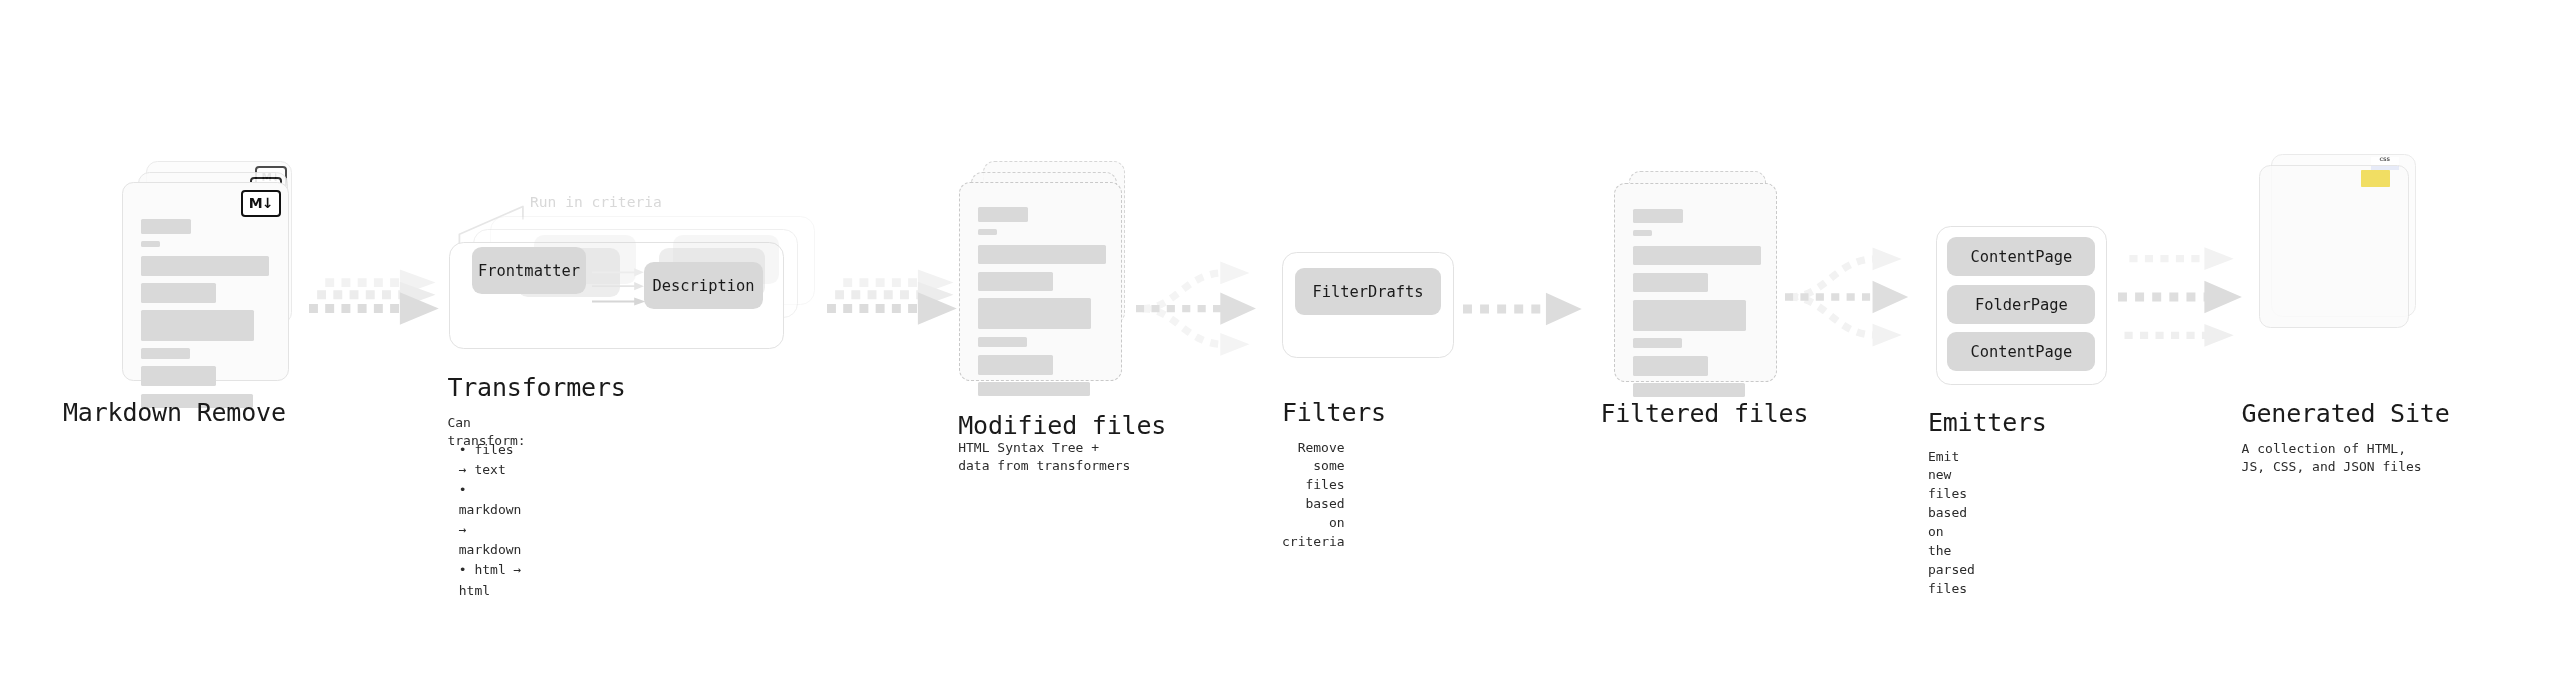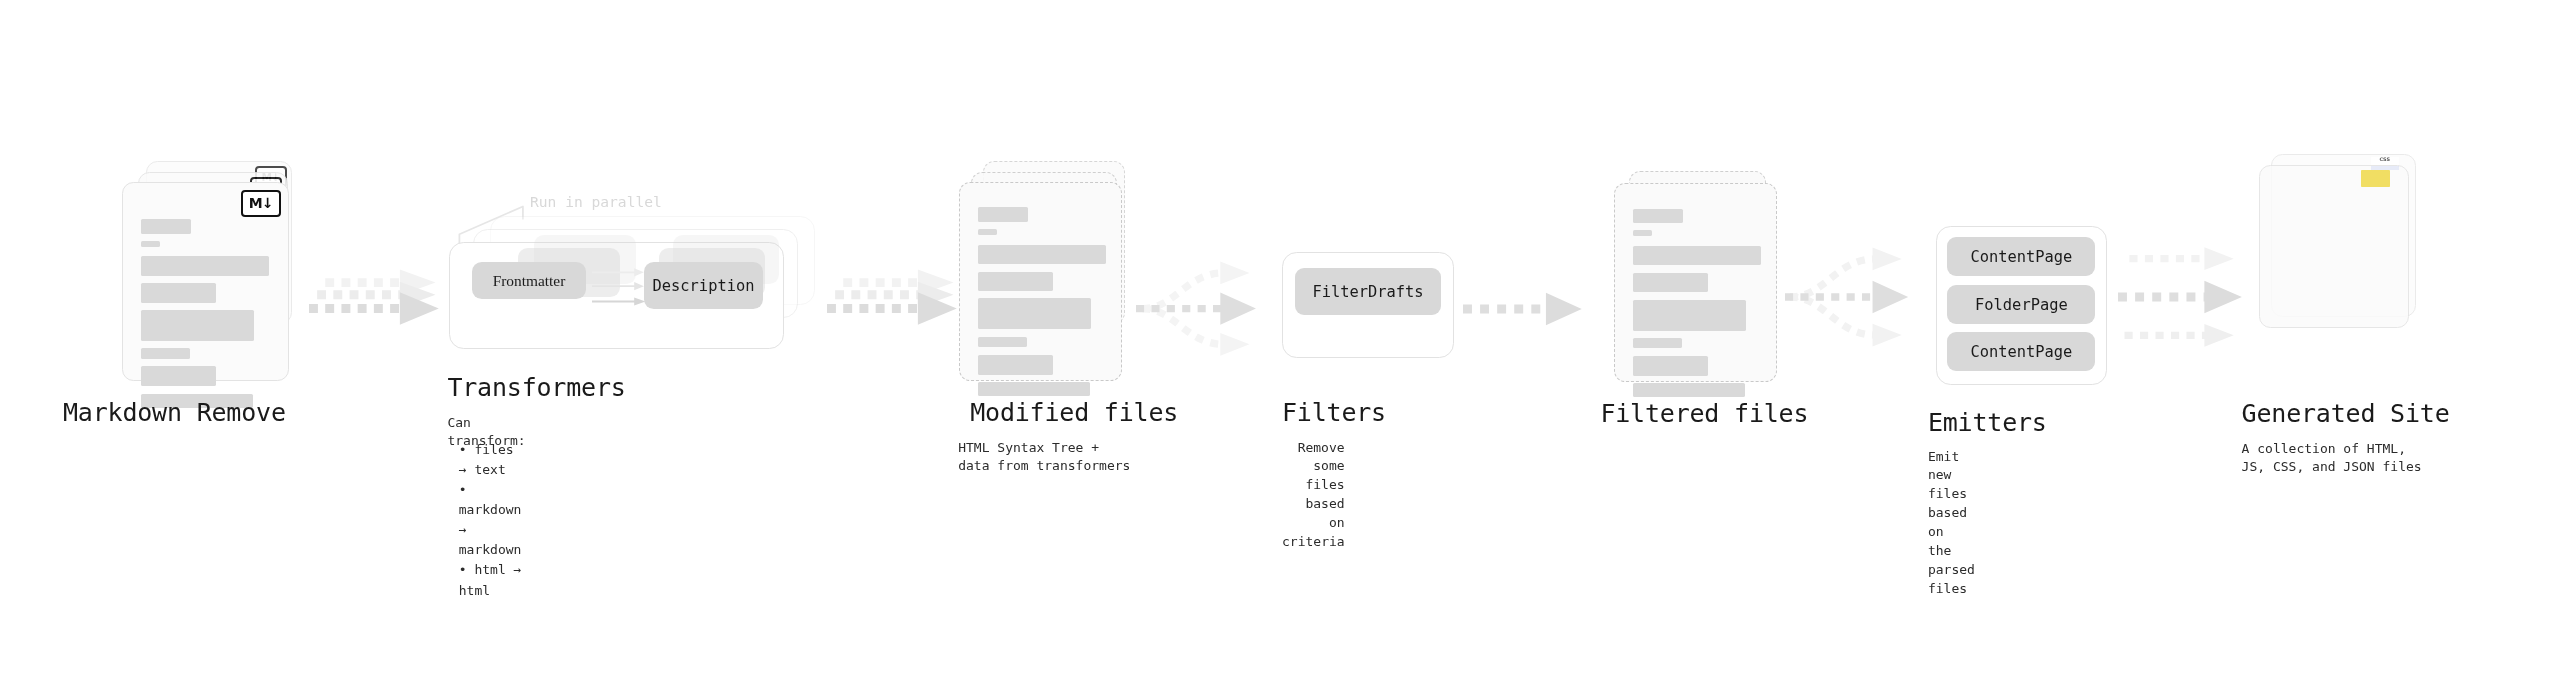--- a/index.html
+++ b/index.html
@@ -92,33 +92,33 @@
       <line x1="20" y1="18" x2="118" y2="18" stroke="#f2f2f2"></line>
       <line x1="10" y1="33" x2="118" y2="33" stroke="#ececec"></line>
       <line x1="0" y1="50" x2="118" y2="50" stroke="#dcdcdc"></line>
     </g>
     <polygon points="112,2 156,18 112,34" fill="#f2f2f2"></polygon>
     <polygon points="112,17 156,33 112,49" fill="#ececec"></polygon>
     <polygon points="112,30 160,50 112,70" fill="#dcdcdc"></polygon>
   </svg>
 
   <div class="stage-node" style="left:449px;top:193px;">
-    <div class="parallel-label" style="left:81px;top:0px;">Run in parallel</div>
+    <div class="parallel-label" style="left:81px;top:0px;">Run in criteria</div>
 
     <svg class="abs-svg" style="left:6.5px;top:6.5px;" width="98" height="57" viewBox="0 0 120 70">
       <path d="M4 62 L4 42 L82 8 L82 24" stroke="#e6e6e6" stroke-width="2.2" fill="none" stroke-linejoin="round"></path>
     </svg>
 
     <div class="groupbox g3" style="left:41px;top:23px;width:325px;height:89px;"></div>
     <div class="groupbox g2" style="left:24.4px;top:36px;width:325px;height:89px;"></div>
     <div class="groupbox" style="left:0px;top:49px;width:335px;height:107px;"></div>
 
     <div class="pill p3" style="left:85px;top:42px;width:102px;height:49px;"></div>
     <div class="pill p2" style="left:69px;top:55px;width:102px;height:49px;"></div>
-    <div class="pill" style="left:23px;top:69px;width:114px;height:37px;font-family:Liberation Serif, serif;">Frontmatter</div>
+    <div class="pill" style="left:23px;top:54px;width:114px;height:47px;">Frontmatter</div>
 
     <div class="pill p3" style="left:224px;top:42px;width:106px;height:49px;"></div>
     <div class="pill p2" style="left:210px;top:55px;width:106px;height:49px;"></div>
     <div class="pill" style="left:195px;top:69px;width:119px;height:47px;">Description</div>
 
     <svg class="abs-svg" style="left:143px;top:75px;" width="60" height="46" viewBox="0 0 74 56">
       <g stroke-width="2.4" fill="none">
         <line x1="0" y1="5" x2="54" y2="5" stroke="#ececec"></line>
         <line x1="0" y1="22" x2="54" y2="22" stroke="#e4e4e4"></line>
         <line x1="0" y1="41" x2="54" y2="41" stroke="#d6d6d6"></line>
@@ -158,21 +158,21 @@
           <div class="bar" style="width:18.7px;height:5.7px;margin-bottom:9.8px;"></div>
           <div class="bar" style="width:128px;height:19.5px;"></div>
           <div class="bar" style="width:75px;height:19.5px;"></div>
           <div class="bar" style="width:113px;height:31px;"></div>
           <div class="bar" style="width:49px;height:10.6px;"></div>
           <div class="bar" style="width:75px;height:20.3px;"></div>
           <div class="bar" style="width:112px;height:14px;"></div>
         </div>
       </div>
     </div>
-    <div class="caption-title" style="position:absolute;left:-0.8px;top:237px;margin-left:12px;">Modified files</div>
+    <div class="caption-title" style="position:absolute;left:-0.8px;top:250px;">Modified files</div>
     <div class="caption-sub" style="position:absolute;left:-0.8px;top:267px;">HTML Syntax Tree +
 data from transformers</div>
   </div>
 
   <svg class="abs-svg" style="left:1136px;top:258px;" width="154" height="98" viewBox="0 0 190 120">
     <g fill="none" stroke-dasharray="10 9" stroke-width="9">
       <path d="M8 62 C48 62 62 18 108 18" stroke="#f4f4f4"></path>
       <path d="M8 62 C48 62 62 106 108 106" stroke="#f4f4f4"></path>
       <line x1="0" y1="62" x2="110" y2="62" stroke="#dedede"></line>
     </g>

